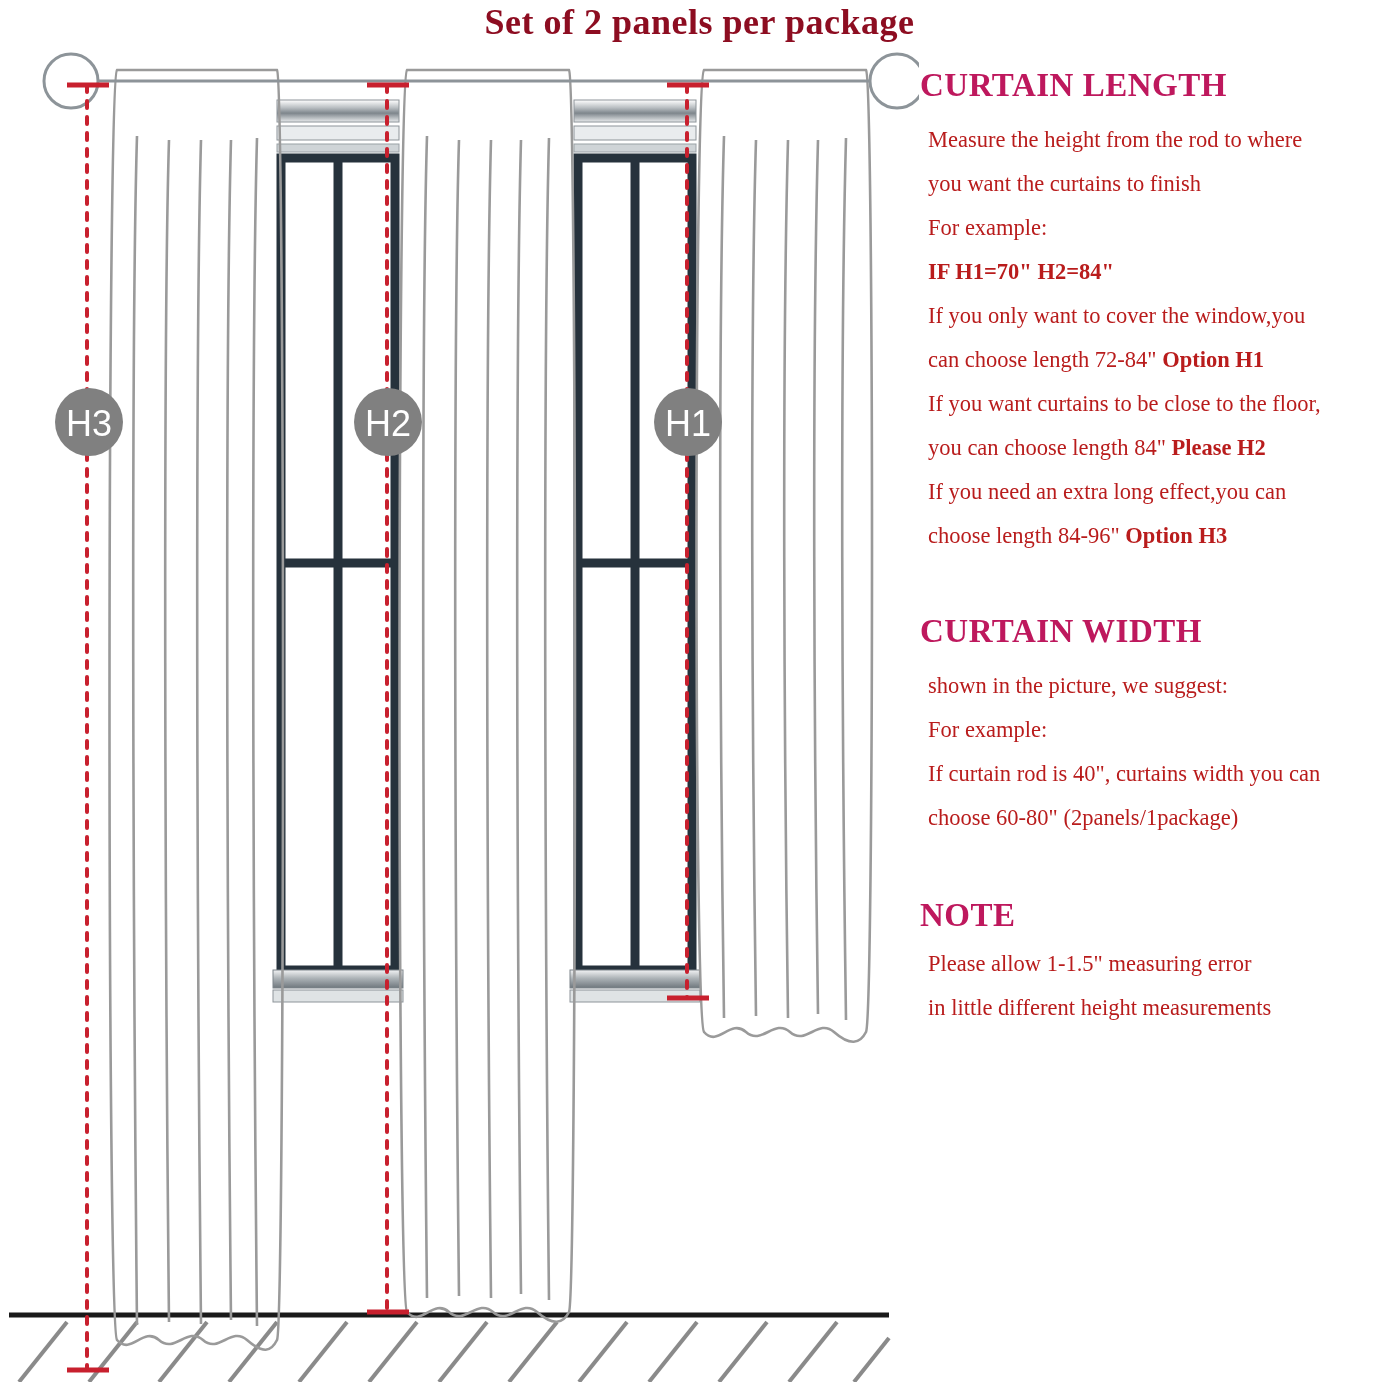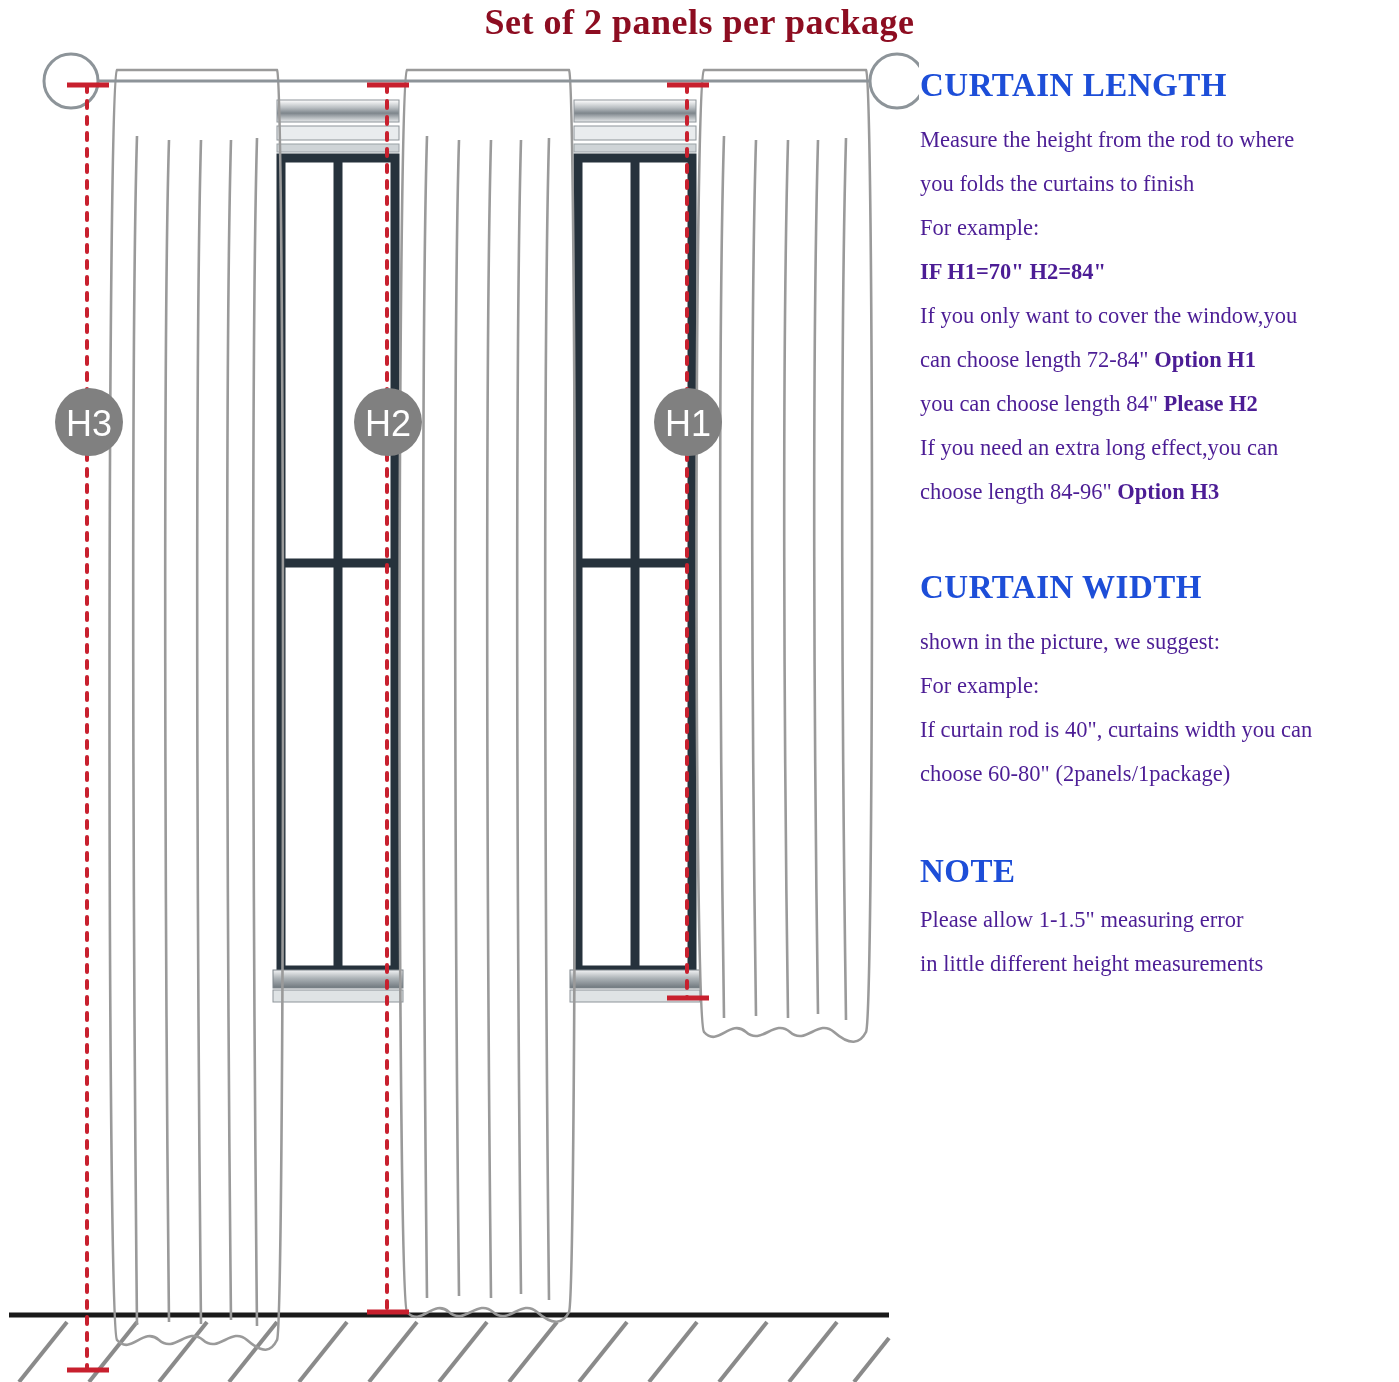--- a/index.html
+++ b/index.html
@@ -43,30 +43,31 @@
   #textcol {
     position: absolute;
     left: 920px;
     top: 66px;
     width: 470px;
   }
   .sec-head {
     font-family: "Liberation Serif", serif;
     font-weight: bold;
     font-size: 33px;
-    color: #1d4ed8;
+    color: #be185d;
     letter-spacing: 0.5px;
     margin: 0 0 14px 0;
     line-height: 38px;
   }
   .sec-body {
     font-family: "Liberation Serif", serif;
     font-size: 22.5px;
-    color: #4c1d95;
+    color: #b91c1c;
     line-height: 44px;
+    margin-left: 8px;
   }
   .sec-body p { margin: 0; }
   .b { font-weight: bold; }
   #sec-width { margin-top: 54px; }
   #sec-note  { margin-top: 56px; }
   #sec-note .sec-head { margin-bottom: 8px; }
   .nowrap { white-space: nowrap; }
 </style>
 </head>
 <body>
@@ -217,25 +218,26 @@
       </g>
     </svg>
   </div>
 
   <div id="textcol">
 
     <section id="sec-length">
       <h2 class="sec-head">CURTAIN LENGTH</h2>
       <div class="sec-body">
         <p>Measure the height from the rod to where</p>
-        <p>you folds the curtains to finish</p>
+        <p>you want the curtains to finish</p>
         <p>For example:</p>
         <p class="b">IF H1=70"  H2=84"</p>
         <p>If you only want to cover the window,you</p>
         <p><span>can choose length 72-84" </span><span class="b">Option H1</span></p>
+        <p>If you want curtains to be close to the floor,</p>
         <p><span>you can choose length 84" </span><span class="b">Please H2</span></p>
         <p>If you need an extra long effect,you can</p>
         <p><span>choose length 84-96" </span><span class="b">Option H3</span></p>
       </div>
     </section>
 
     <section id="sec-width">
       <h2 class="sec-head">CURTAIN WIDTH</h2>
       <div class="sec-body">
         <p>shown in the picture, we suggest:</p>

